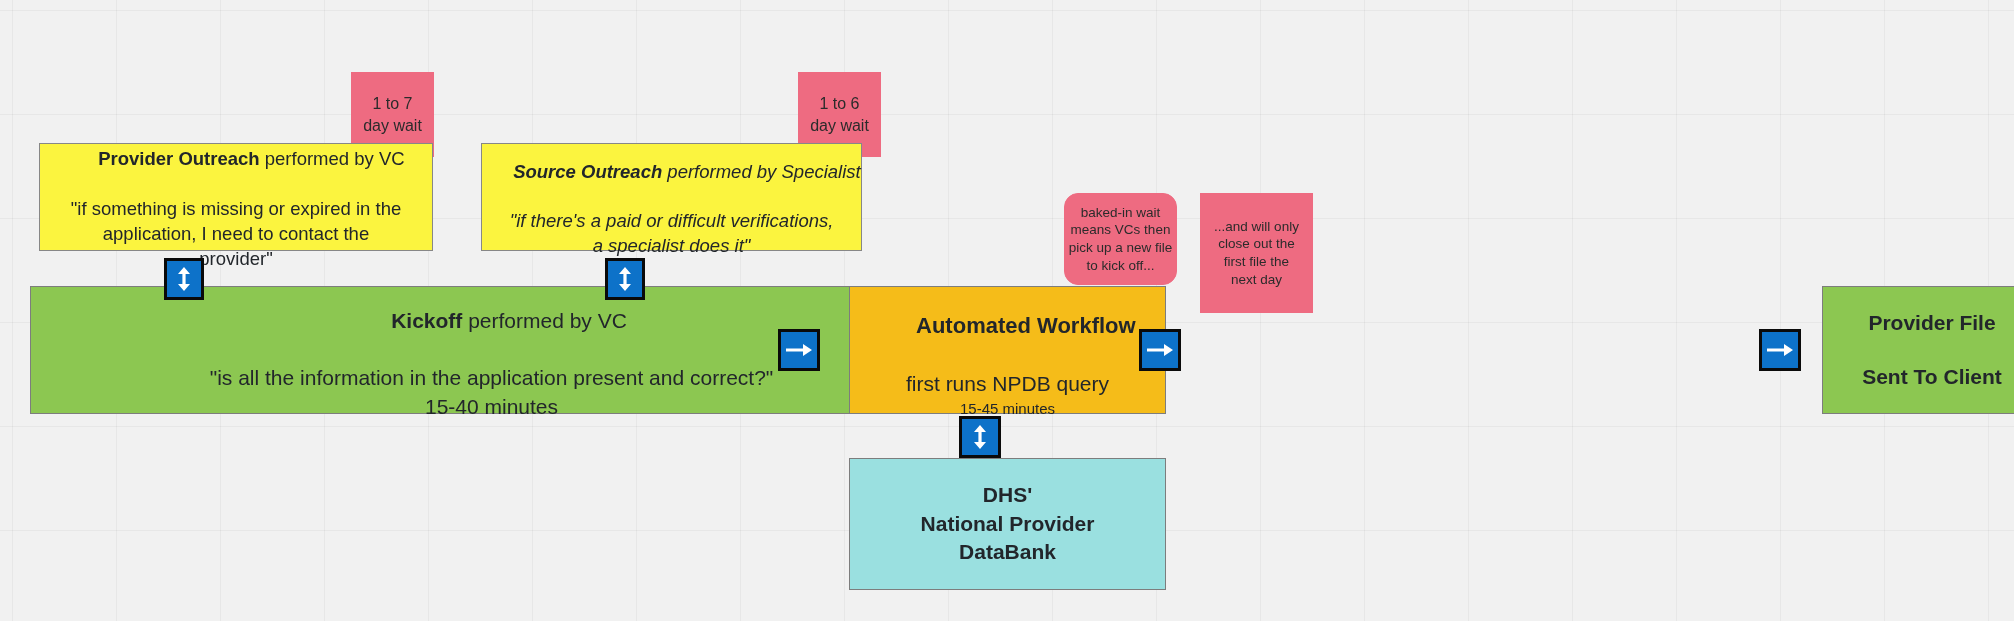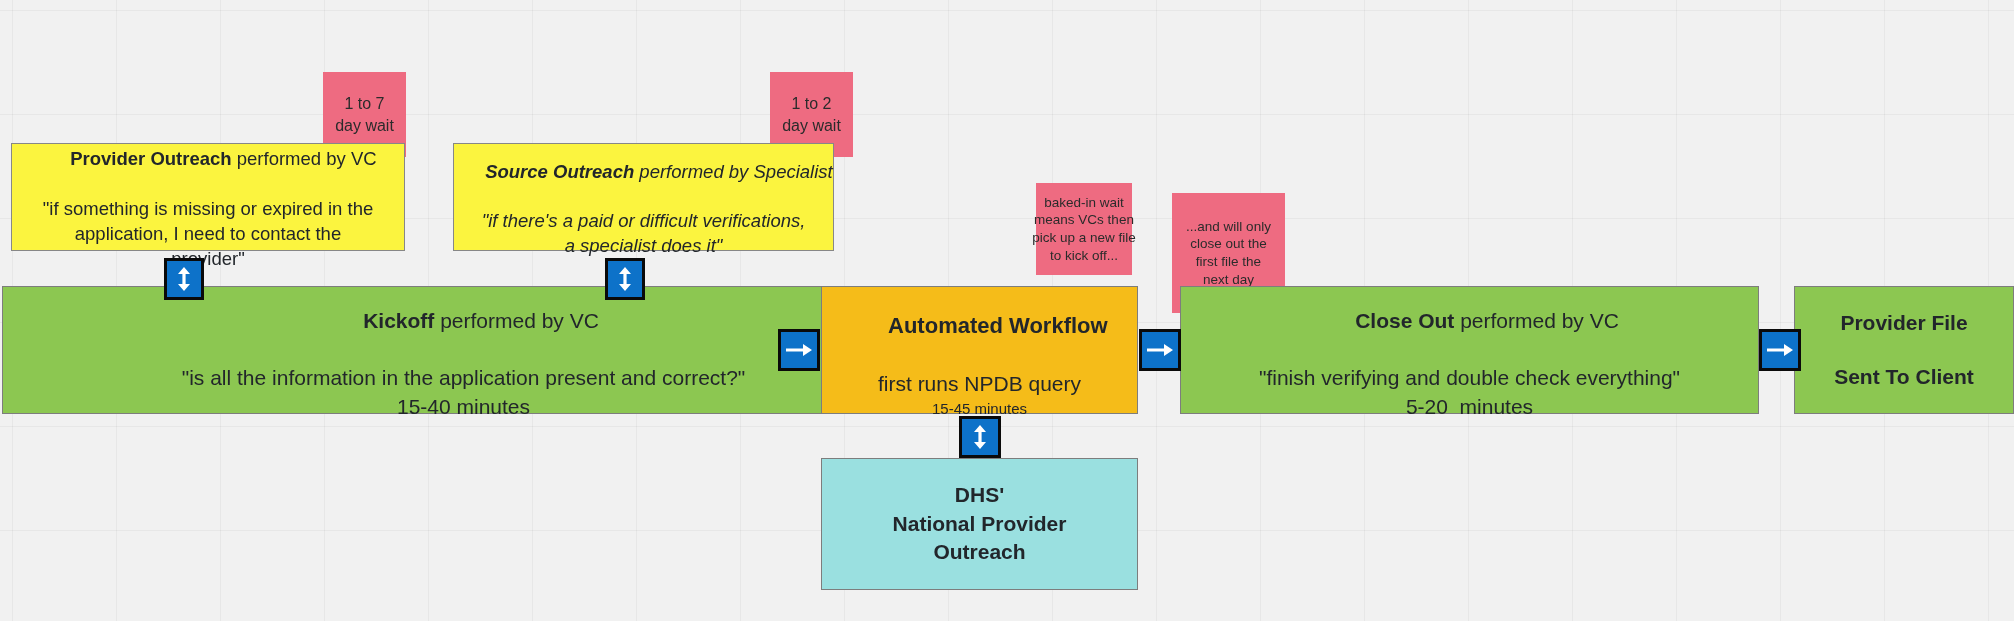--- a/index.html
+++ b/index.html
@@ -23,20 +23,21 @@
   .node {
     position: absolute;
     box-sizing: border-box;
     display: flex;
     flex-direction: column;
     align-items: center;
     justify-content: center;
     text-align: center;
     color: #22262b;
     line-height: 1.35;
+    margin-left: 28px;
   }
   .sticky-yellow {
     background: #fbf43f;
     border: 1px solid #878787;
     font-size: 18.5px;
     padding: 6px 26px;
   }
   .sticky-pink {
     background: #ee6b81;
     border: 1px solid #ee6b81;
@@ -85,39 +86,39 @@
 <body>
 
 <div id="canvas">
 
   <div class="node sticky-pink" style="left:323px; top:72px; width:83px; height:85px;">
     <span class="line">1 to 7</span>
     <span class="line">day wait</span>
   </div>
 
   <div class="node sticky-pink" style="left:770px; top:72px; width:83px; height:85px;">
-    <span class="line">1 to 2</span>
+    <span class="line">1 to 6</span>
     <span class="line">day wait</span>
   </div>
 
   <div class="node sticky-yellow" style="left:11px; top:143px; width:394px; height:108px;">
     <span class="line">
       <b>Provider Outreach</b><span> performed by VC</span>
     </span>
     <span class="line wrap" style="max-width:360px;">"if something is missing or expired in the application, I need to contact the provider"</span>
   </div>
 
   <div class="node sticky-yellow" style="left:453px; top:143px; width:381px; height:108px;font-style:italic;">
     <span class="line">
       <b>Source Outreach</b><span> performed by Specialist</span>
     </span>
     <span class="line wrap" style="max-width:365px;">"if there's a paid or difficult verifications, a specialist does it"</span>
   </div>
 
-  <div class="node sticky-pink small" style="left:1036px; top:183px; width:96px; height:92px;">
+  <div class="node sticky-pink small" style="left:1036px; top:193px; width:113px; height:92px;border-radius:14px;">
     <span class="line">baked-in wait</span>
     <span class="line">means VCs then</span>
     <span class="line">pick up a new file</span>
     <span class="line">to kick off...</span>
   </div>
 
   <div class="node sticky-pink small" style="left:1172px; top:193px; width:113px; height:120px;">
     <span class="line">...and will only</span>
     <span class="line">close out the</span>
     <span class="line">first file the</span>
@@ -133,37 +134,30 @@
   </div>
 
   <div class="node proc-orange" style="left:821px; top:286px; width:317px; height:128px;">
     <span class="line" style="font-size:22px;">
       <b>Automated Workflow</b>
     </span>
     <span class="line" style="font-size:21px;">first runs NPDB query</span>
     <span class="line" style="font-size:15px;">15-45 minutes</span>
   </div>
 
-  <div class="node proc-green" style="left:1180px; top:286px; width:579px; height:128px;">
-    <span class="line">
-      <b>Close Out</b><span> performed by VC</span>
-    </span>
-    <span class="line">"finish verifying and double check everything"</span>
-    <span class="line">5-20  minutes</span>
-  </div>
 
   <div class="node proc-green compact" style="left:1794px; top:286px; width:220px; height:128px;">
     <span class="line"><b>Provider File</b></span>
     <span class="line"><b>Sent To Client</b></span>
   </div>
 
   <div class="node proc-cyan" style="left:821px; top:458px; width:317px; height:132px;">
     <span class="line"><b>DHS'</b></span>
     <span class="line"><b>National Provider</b></span>
-    <span class="line"><b>Outreach</b></span>
+    <span class="line"><b>DataBank</b></span>
   </div>
 
   <div class="badge" style="left:164px; top:258px; width:40px; height:42px;">
     <span>
       <svg width="16" height="26" viewBox="0 0 16 26" aria-hidden="true">
         <path d="M8 1 L14 8 L9.6 8 L9.6 18 L14 18 L8 25 L2 18 L6.4 18 L6.4 8 L2 8 Z" fill="#ffffff"></path>
       </svg>
     </span>
   </div>
 

